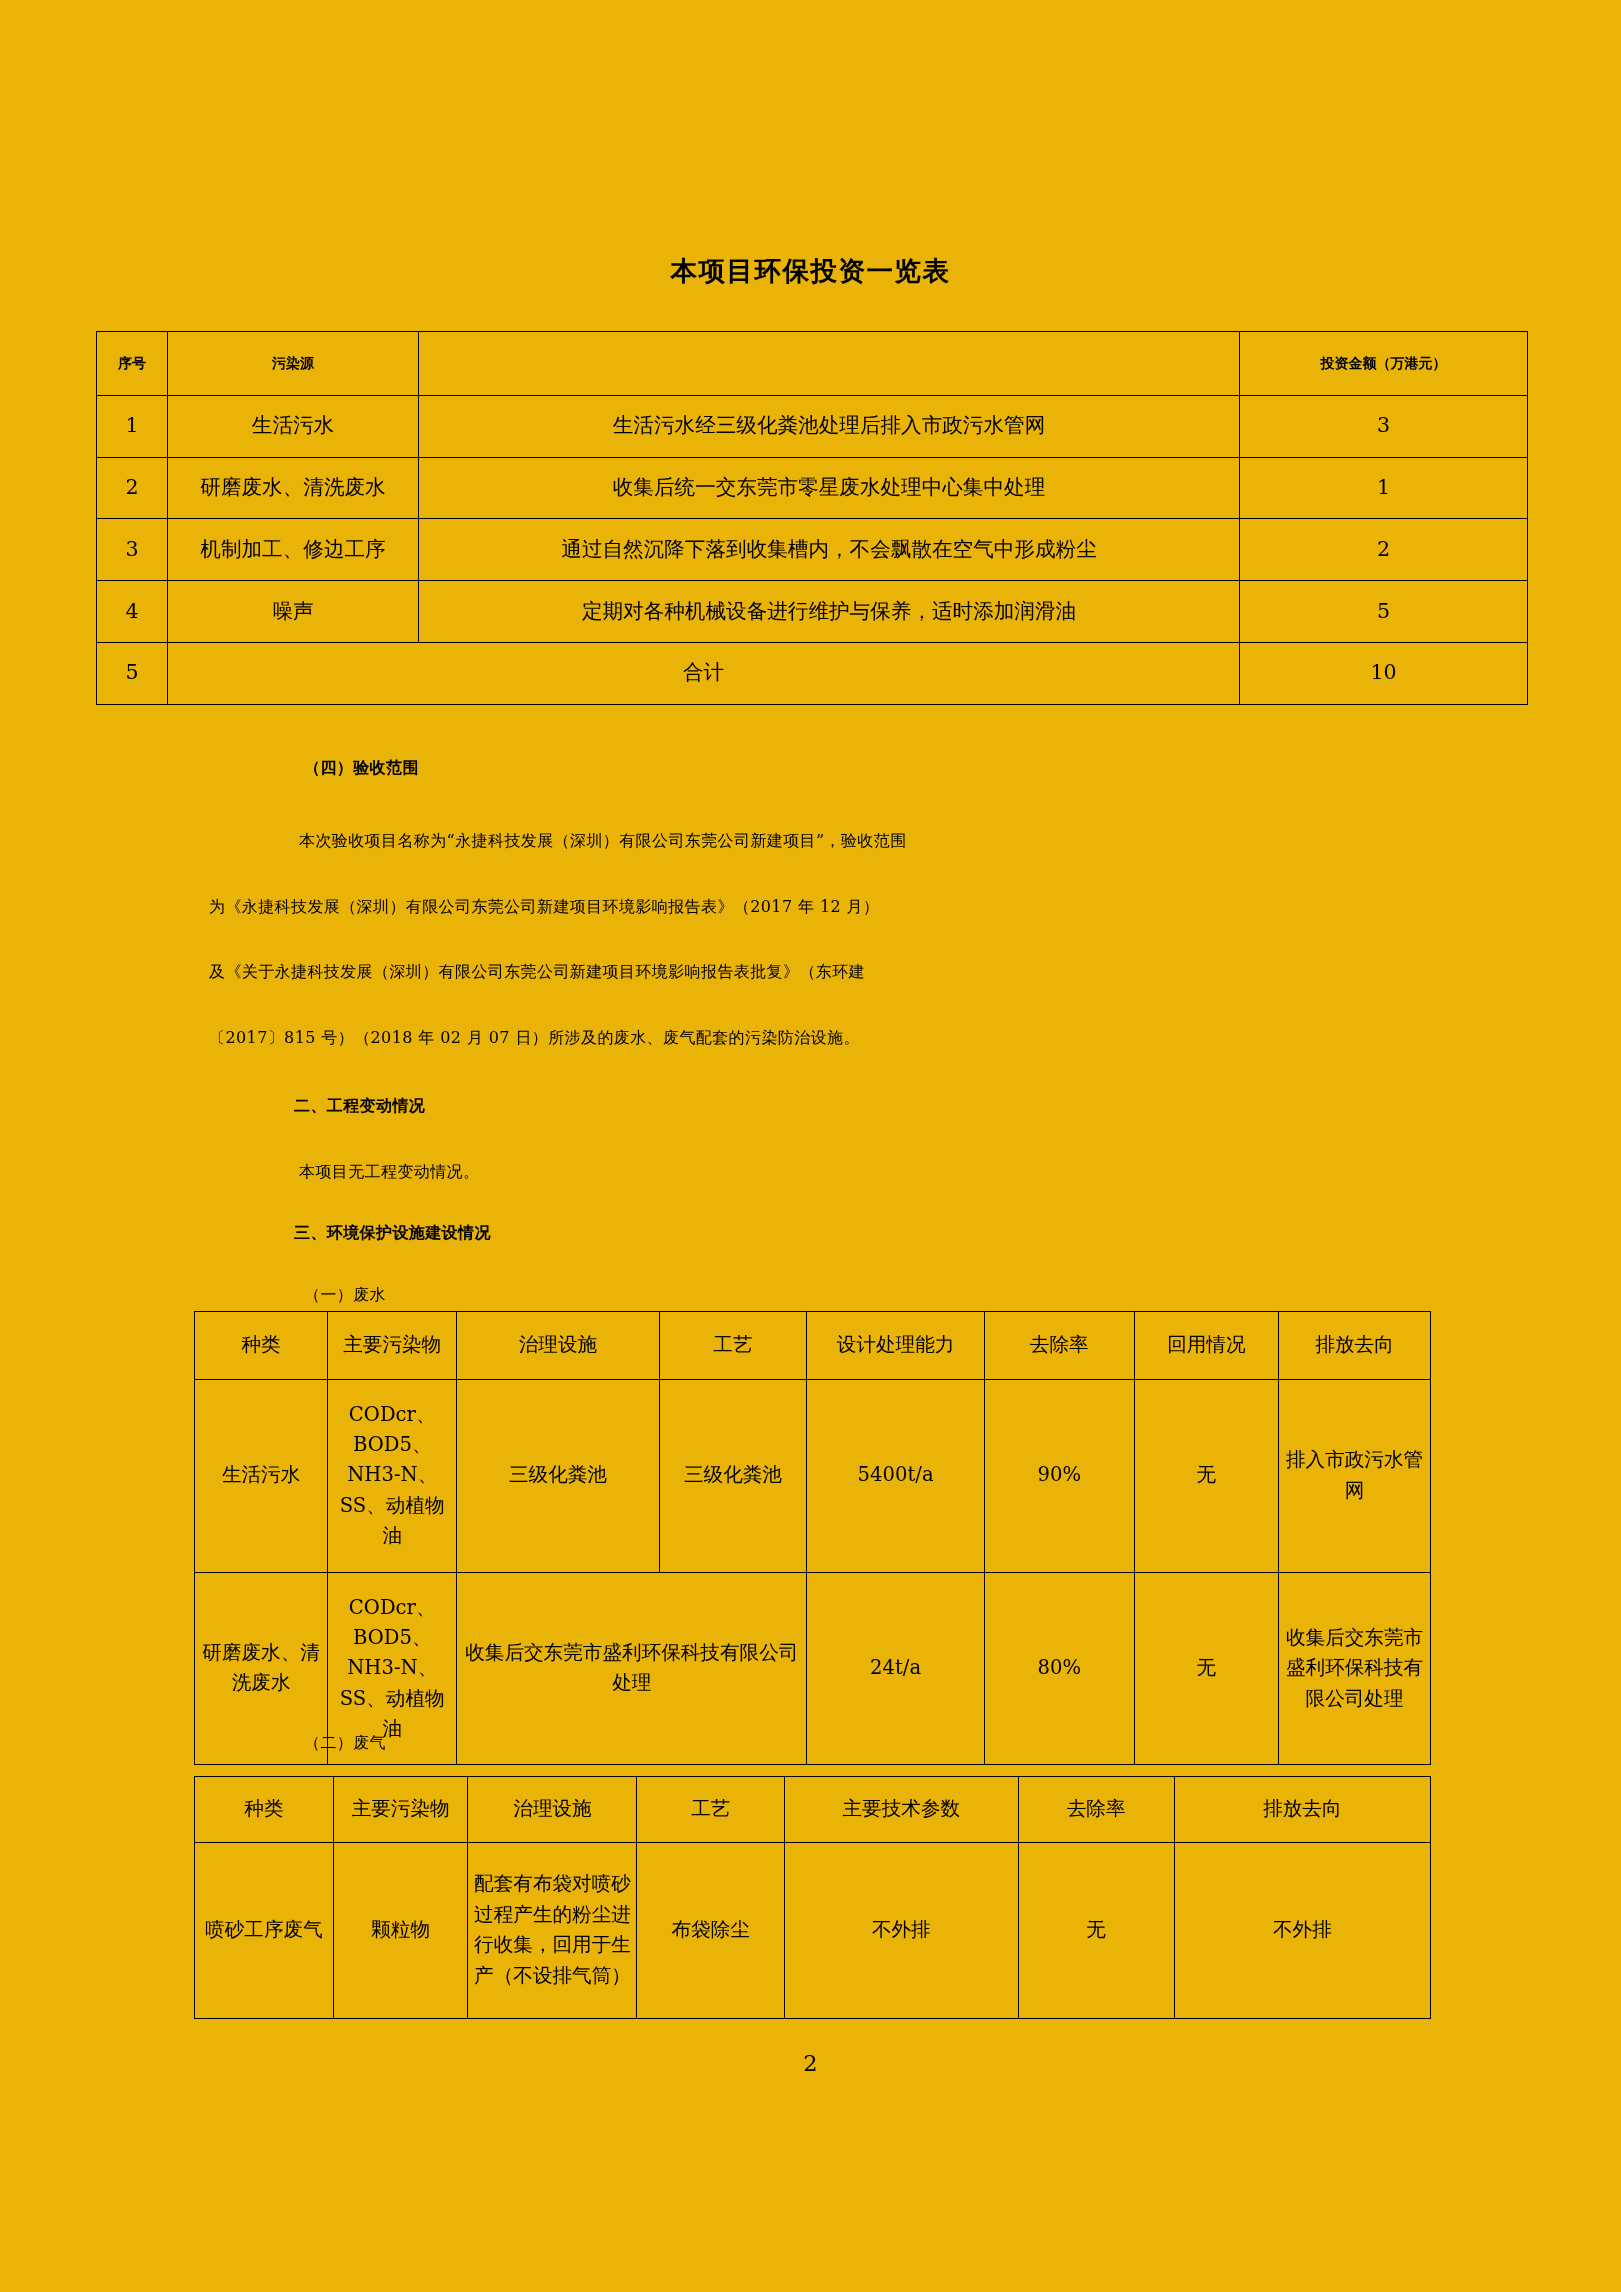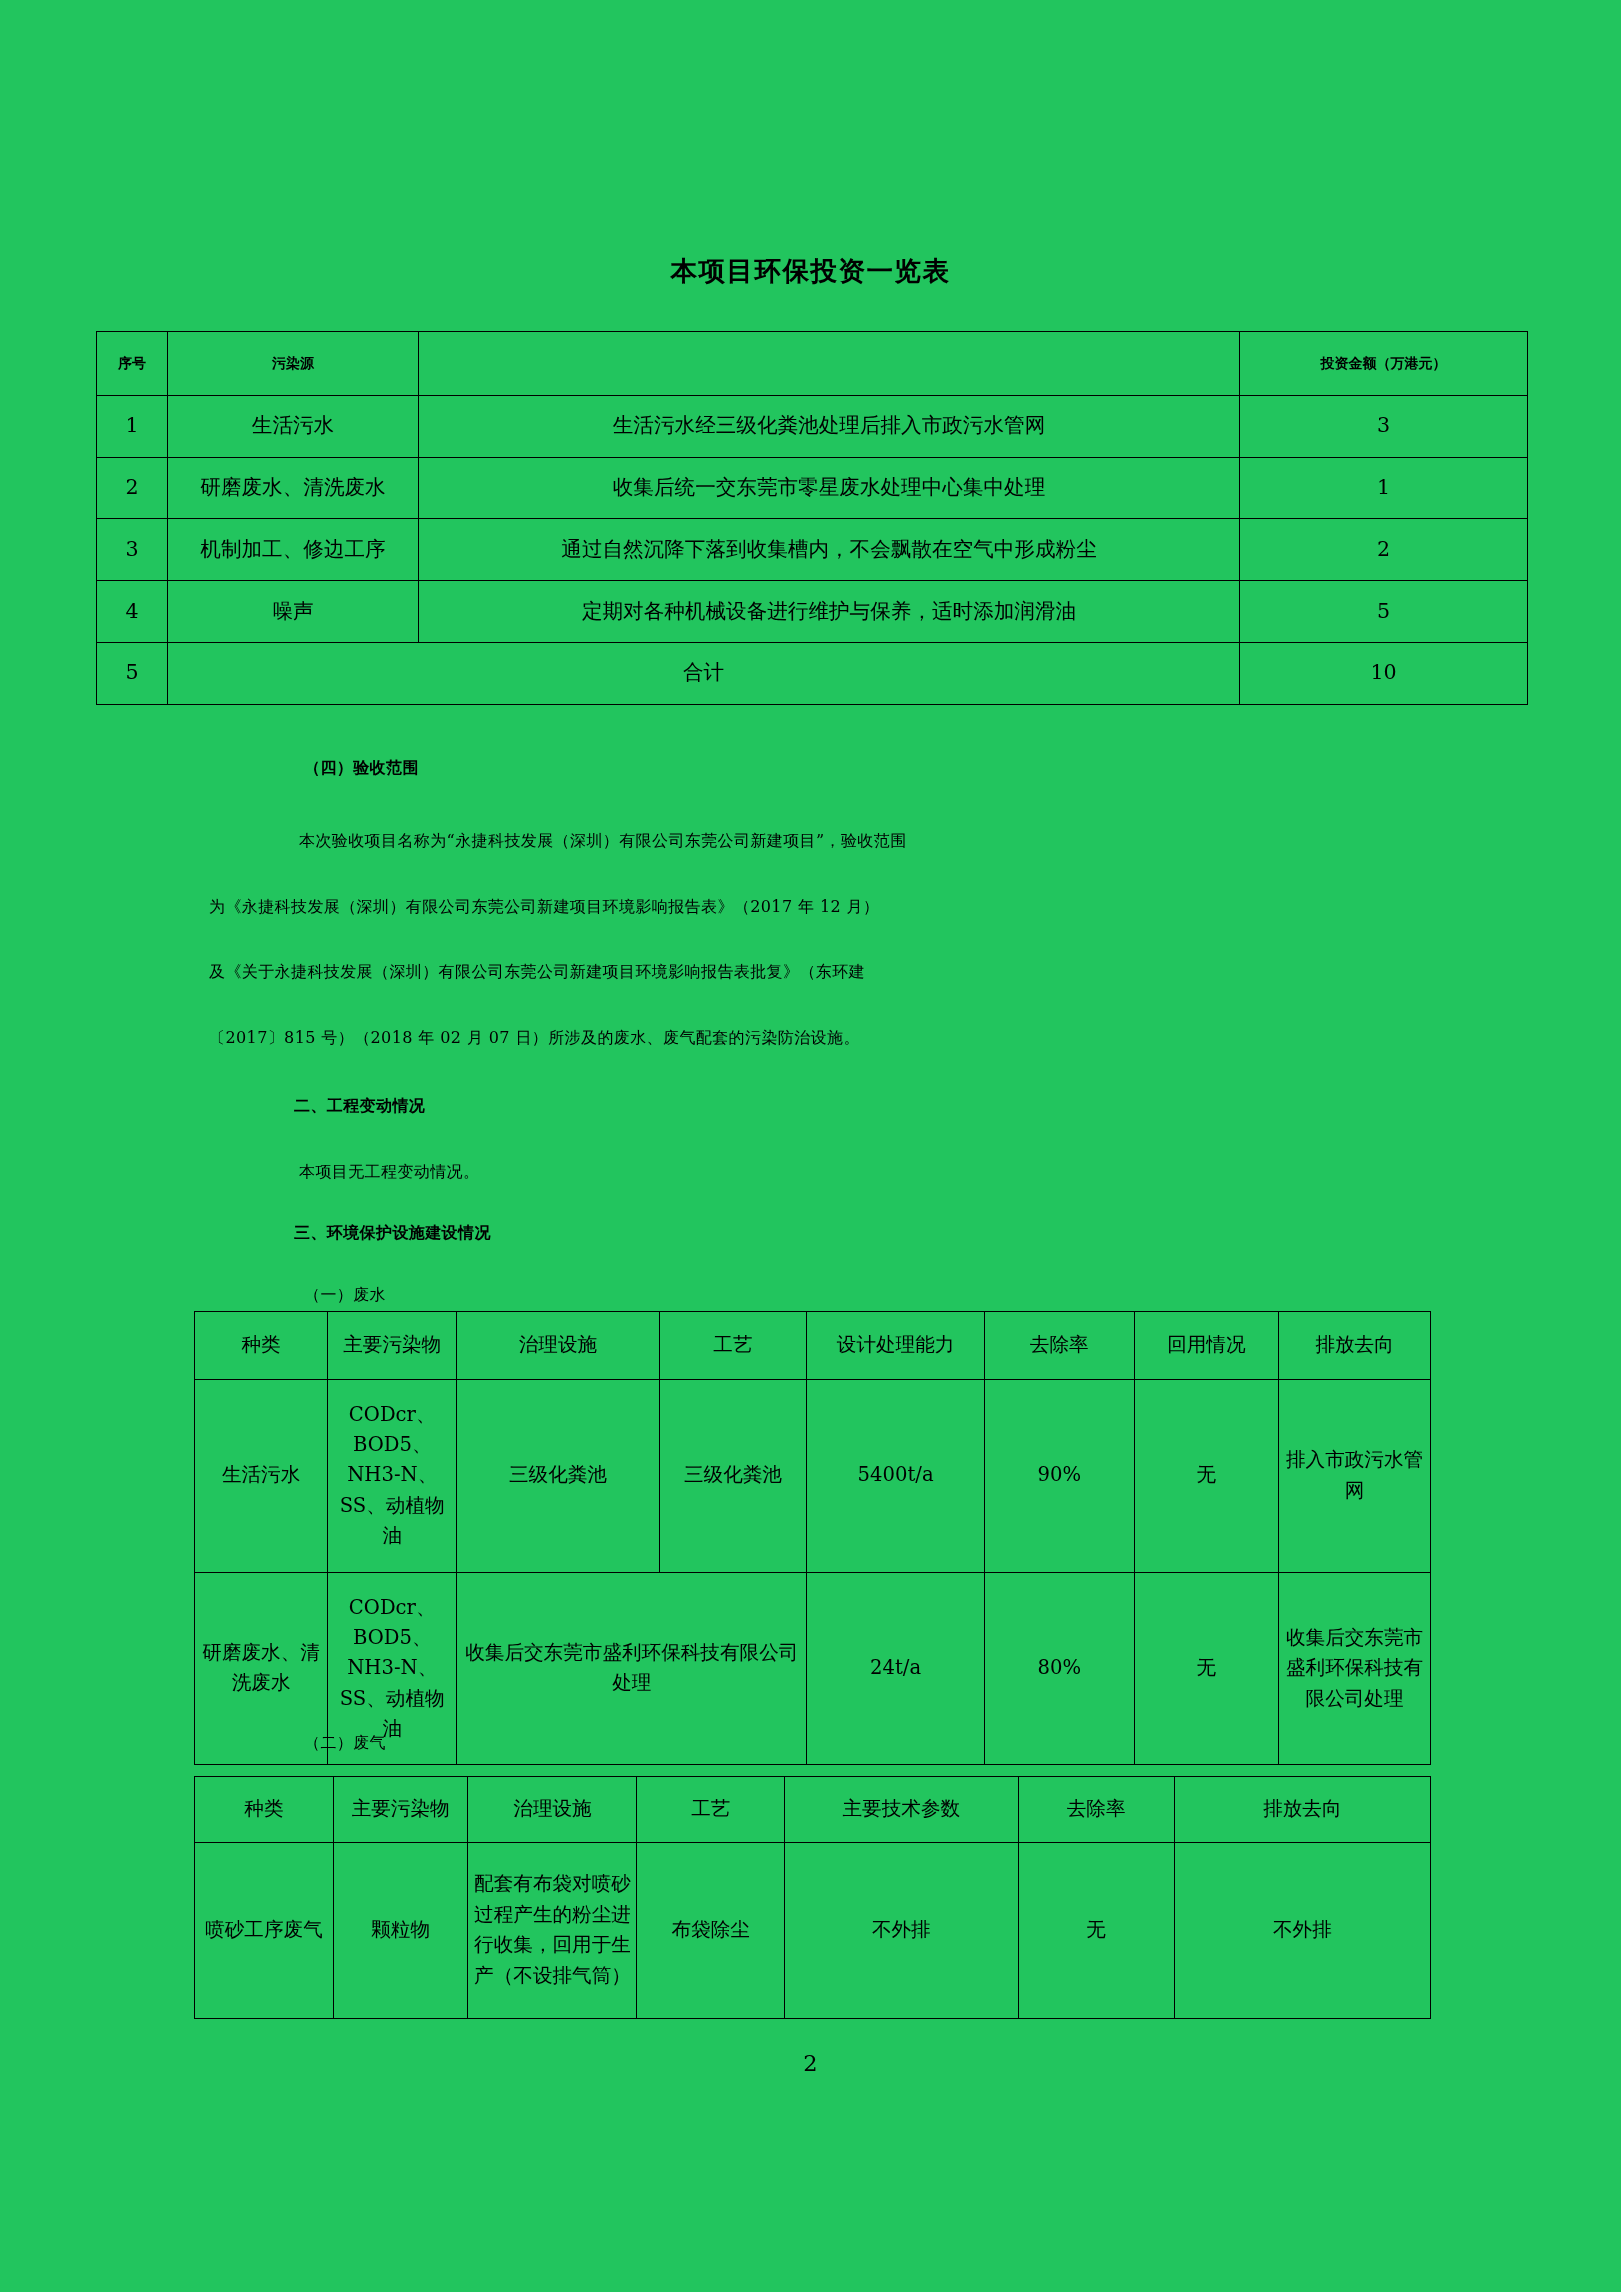--- a/index.html
+++ b/index.html
@@ -10,21 +10,21 @@
   }
   body {
     font-family: "DejaVu Serif", "Liberation Serif", serif;
     color: #000000;
   }
   .page {
     position: relative;
     width: 1621px;
     height: 2293px;
     margin: 0 auto;
-    background: #22c55e;
+    background: #eab308;
     box-sizing: border-box;
     padding: 0;
     overflow: hidden;
   }
   .content {
     position: absolute;
     left: 0;
     top: 0;
     width: 1621px;
     height: 2293px;

